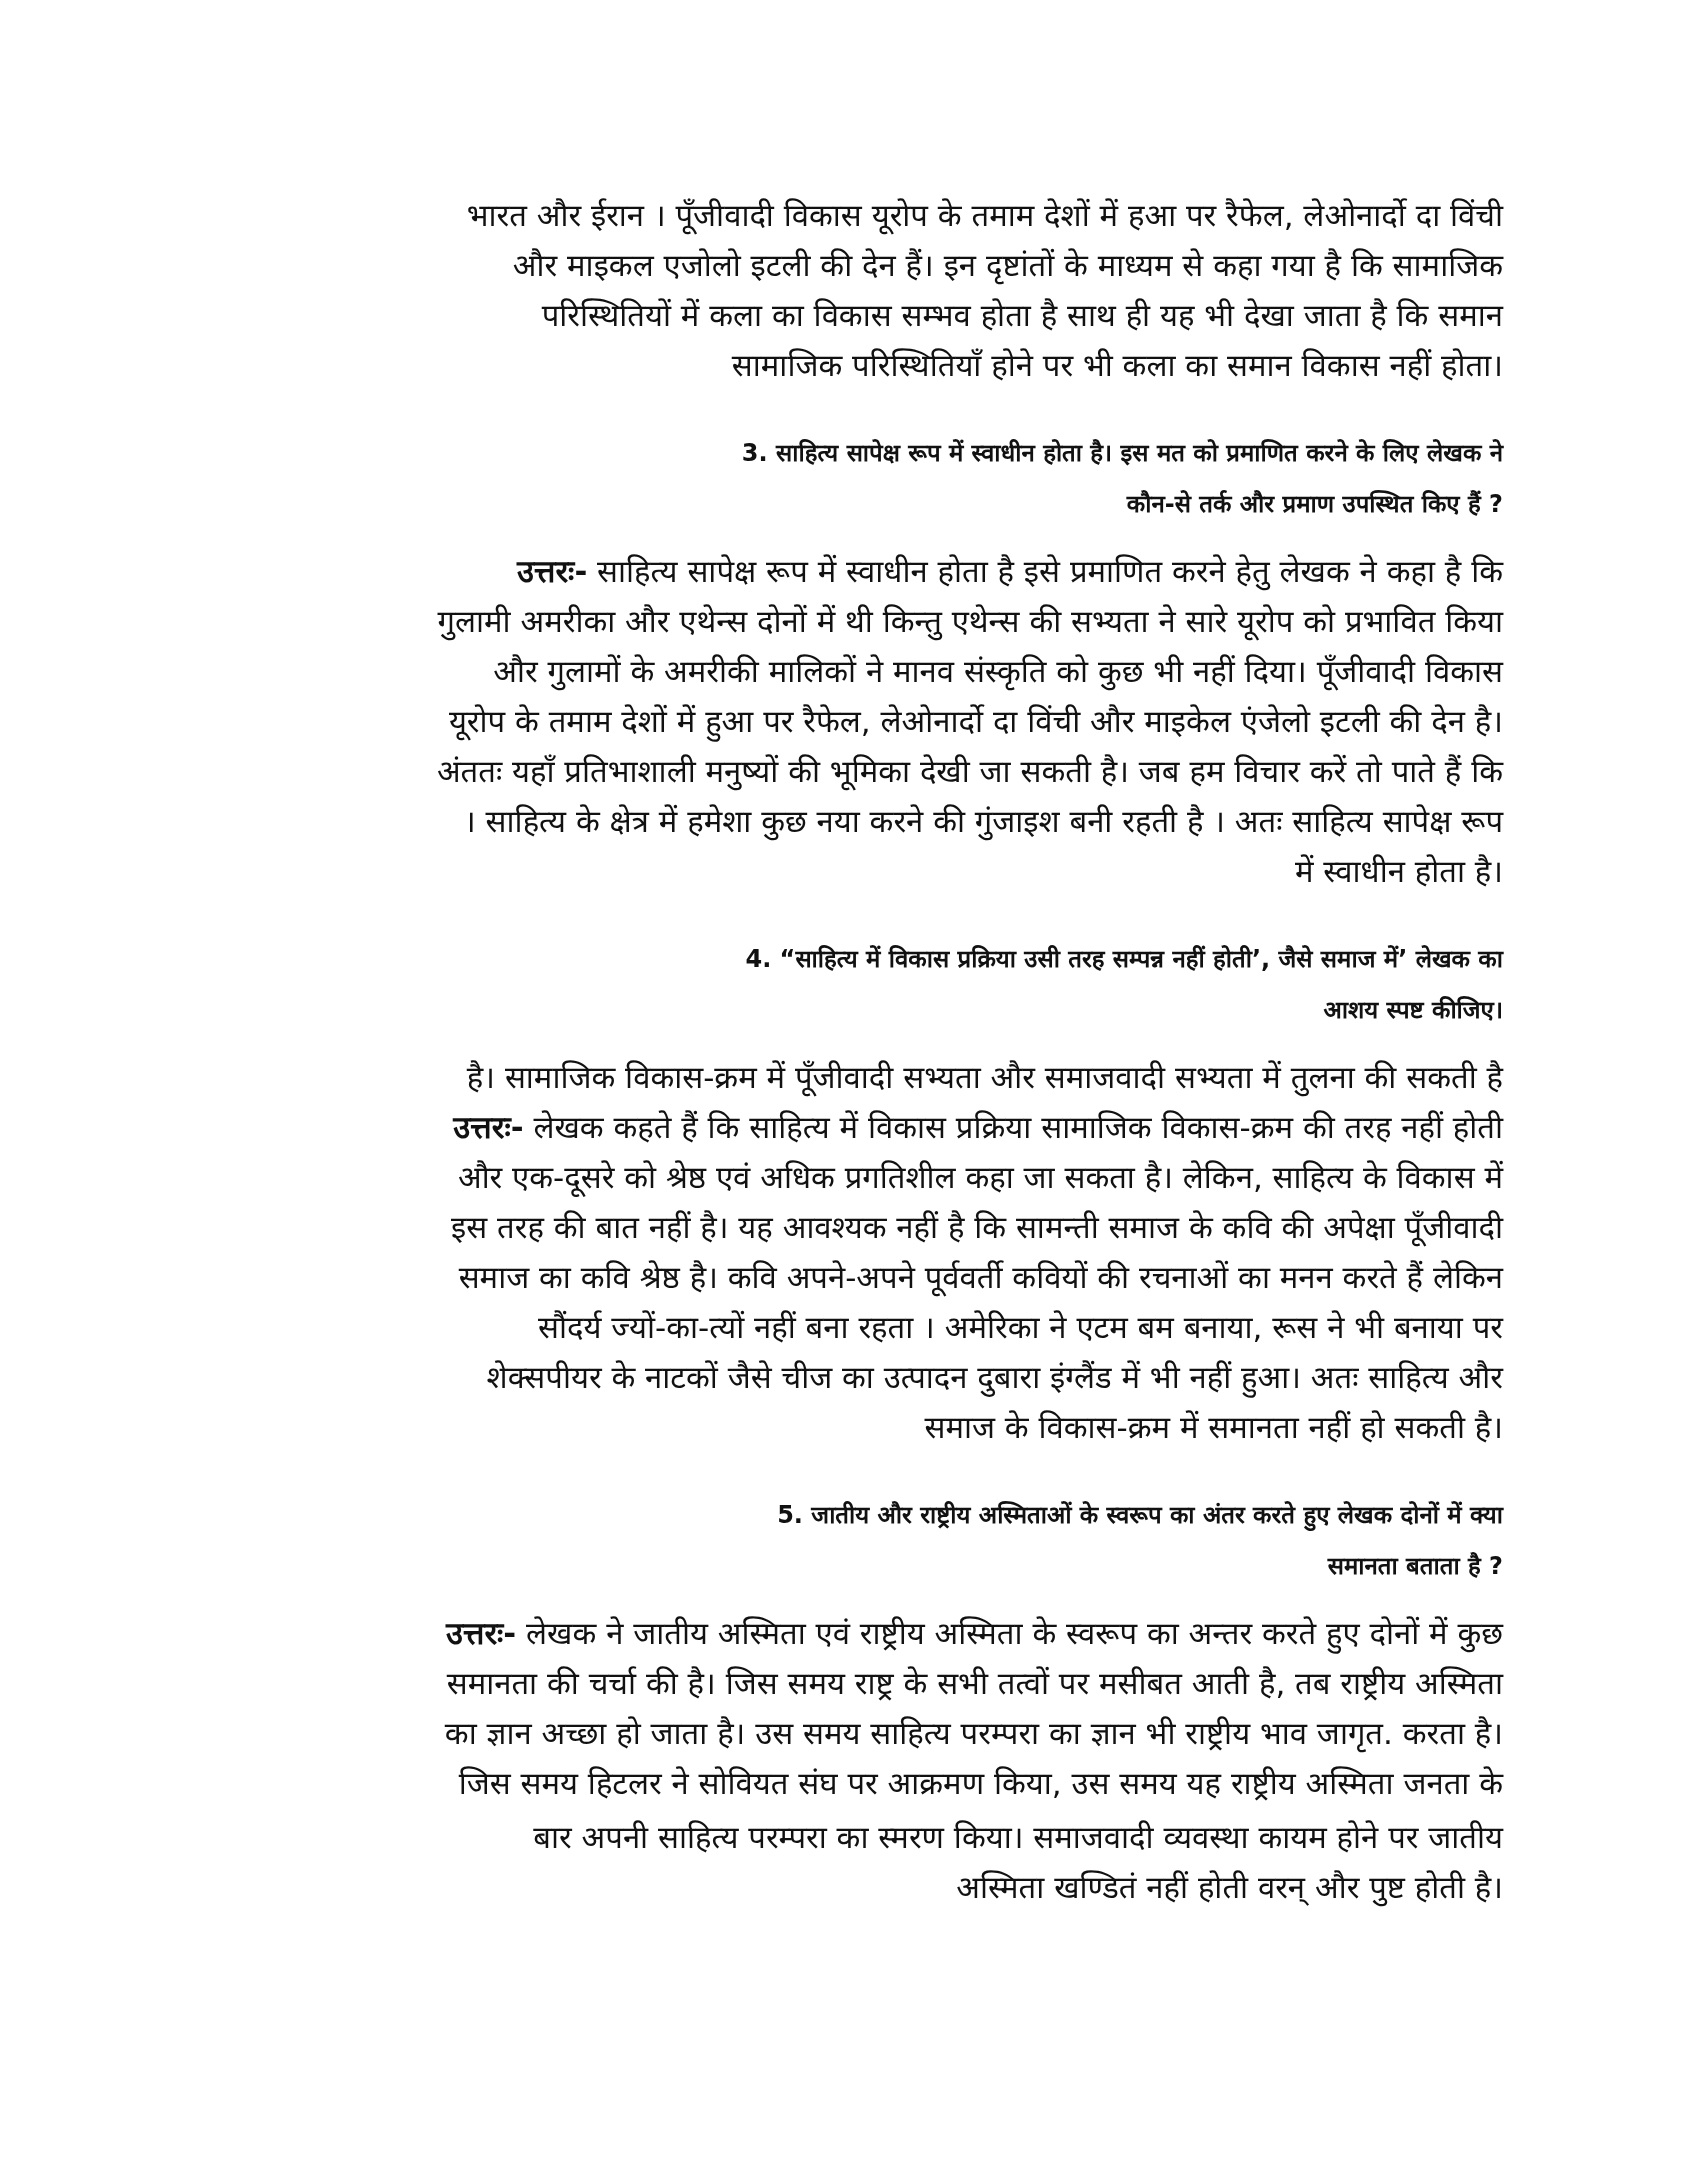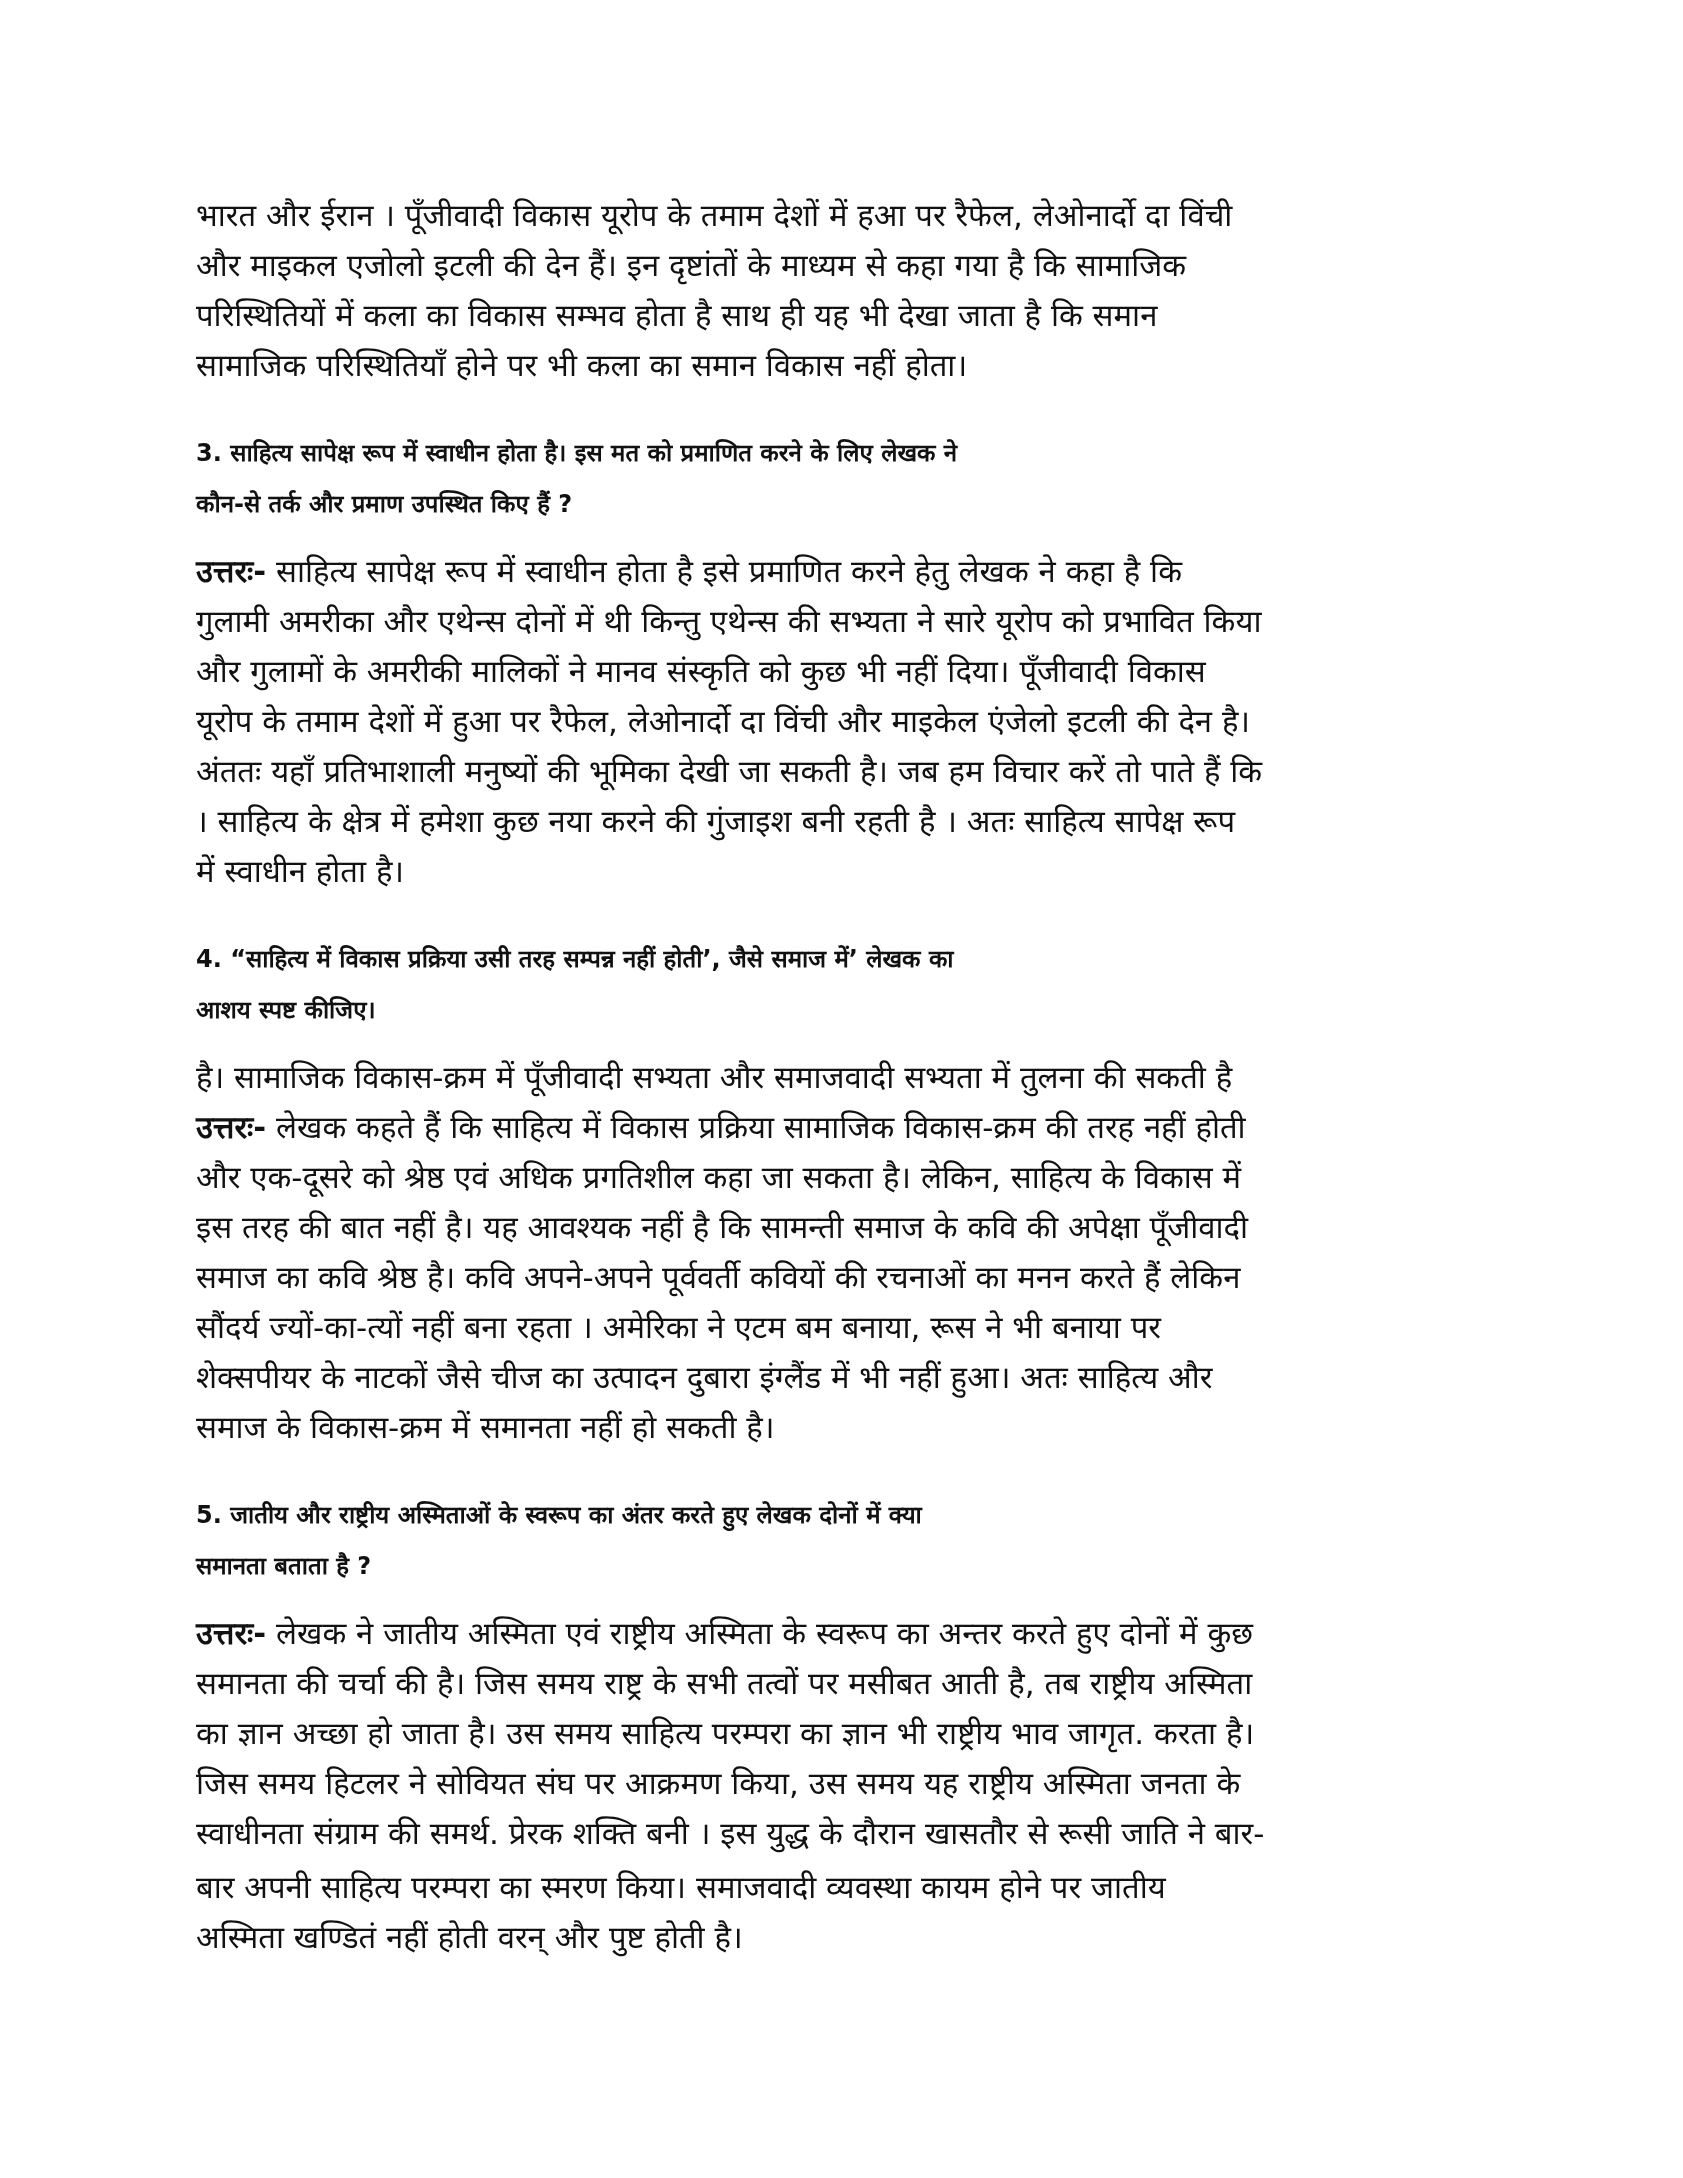--- a/index.html
+++ b/index.html
@@ -1,21 +1,21 @@
 <!DOCTYPE html>
 <html><head>
 <meta charset="utf-8">
 <style>
   html, body { margin: 0; padding: 0; background: #ffffff; }
   body { width: 1683px; height: 2178px; position: relative; overflow: hidden;
          font-family: "DejaVu Sans", "Liberation Sans", sans-serif; color: #111111; }
   .page { position: absolute; left: 196px; top: 190px; width: 1307px; }
   .line { font-size: 31px; line-height: 50px; height: 50px; white-space: nowrap; }
   .heading .line { font-weight: bold; font-size: 24px; line-height: 51px; height: 51px; }
-  .block { margin: 0; }
+  .block { margin: 0; text-align: right; }
   .gap-h { height: 38px; }
   .gap-a { height: 16px; }
   .ans-label { font-weight: bold; }
 </style>
 </head>
 <body>
 
 <div class="page">
 
   <div class="block">
@@ -65,19 +65,18 @@
   <div class="block heading">
     <div class="line">5. जातीय और राष्ट्रीय अस्मिताओं के स्वरूप का अंतर करते हुए लेखक दोनों में क्या</div>
     <div class="line">समानता बताता है ?</div>
   </div>
   <div class="gap-a"></div>
   <div class="block">
     <div class="line"><span class="ans-label">उत्तरः-</span><span> लेखक ने जातीय अस्मिता एवं राष्ट्रीय अस्मिता के स्वरूप का अन्तर करते हुए दोनों में कुछ</span></div>
     <div class="line">समानता की चर्चा की है। जिस समय राष्ट्र के सभी तत्वों पर मसीबत आती है, तब राष्ट्रीय अस्मिता</div>
     <div class="line">का ज्ञान अच्छा हो जाता है। उस समय साहित्य परम्परा का ज्ञान भी राष्ट्रीय भाव जागृत. करता है।</div>
     <div class="line">जिस समय हिटलर ने सोवियत संघ पर आक्रमण किया, उस समय यह राष्ट्रीय अस्मिता जनता के</div>
-    <div class="line">स्वाधीनता संग्राम की समर्थ. प्रेरक शक्ति बनी । इस युद्ध के दौरान खासतौर से रूसी जाति ने बार-</div>
     <div class="line" style="margin-top:4px">बार अपनी साहित्य परम्परा का स्मरण किया। समाजवादी व्यवस्था कायम होने पर जातीय</div>
     <div class="line">अस्मिता खण्डितं नहीं होती वरन् और पुष्ट होती है।</div>
   </div>
 
 </div>
 
 
 </body></html>

